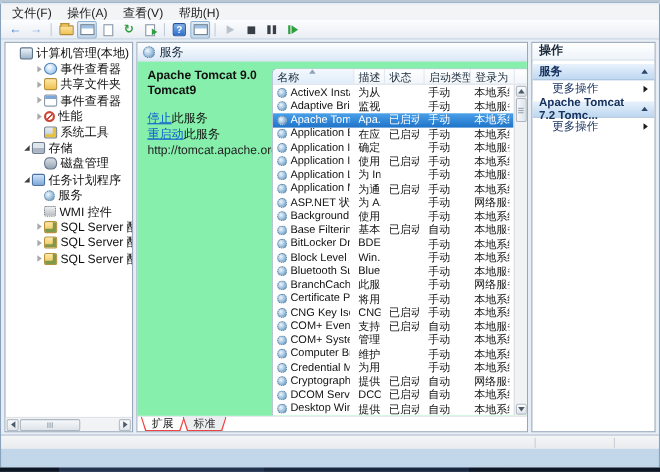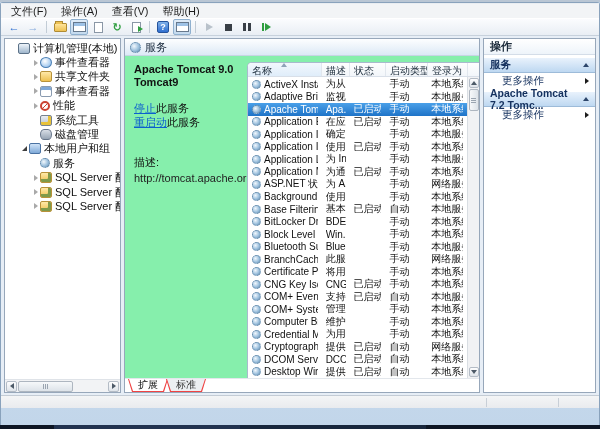--- a/index.html
+++ b/index.html
@@ -208,34 +208,44 @@
             <div class="tree-row" style="padding-left: 26px;">
               <span class="exp c"></span>
               <span class="ti ti-performance"></span>
               <span>性能</span>
             </div>
             <div class="tree-row" style="padding-left: 26px;">
               <span class="exp"></span>
               <span class="ti ti-device-manager"></span>
               <span>系统工具</span>
             </div>
+            <div class="tree-row" style="padding-left: 15px;">
+              <span class="exp e"></span>
+              <span class="ti ti-storage"></span>
+              <span>存储</span>
+            </div>
             <div class="tree-row" style="padding-left: 26px;">
               <span class="exp"></span>
               <span class="ti ti-disk-management"></span>
               <span>磁盘管理</span>
             </div>
             <div class="tree-row" style="padding-left: 15px;">
               <span class="exp e"></span>
               <span class="ti ti-services-apps"></span>
-              <span>本地用户和组</span>
+              <span>任务计划程序</span>
             </div>
             <div class="tree-row" style="padding-left: 26px;">
               <span class="exp"></span>
               <span class="ti ti-gear"></span>
               <span>服务</span>
+            </div>
+            <div class="tree-row" style="padding-left: 26px;">
+              <span class="exp"></span>
+              <span class="ti ti-wmi"></span>
+              <span>WMI 控件</span>
             </div>
             <div class="tree-row" style="padding-left: 26px;">
               <span class="exp c"></span>
               <span class="ti ti-sql"></span>
               <span>SQL Server 配置管理器</span>
             </div>
             <div class="tree-row" style="padding-left: 26px;">
               <span class="exp c"></span>
               <span class="ti ti-sql"></span>
               <span>SQL Server 配置管理器</span>
@@ -266,21 +276,20 @@
           <span class="ti-gear" style="width:11px;height:11px;"></span>
           <span>服务</span>
         </div>
         <div class="mid-body">
           <div class="ext-pane">
             <div class="svc-title">Apache Tomcat 9.0 Tomcat9</div>
             <div class="svc-links">
               <div class="lnk-row"><span class="lnk">停止</span><span>此服务</span></div>
               <div class="lnk-row"><span class="lnk">重启动</span><span>此服务</span></div>
             </div>
-            <div class="svc-desc-label">描述:</div>
             <div class="svc-desc">
               <div>http://tomcat.apache.org/</div>
             </div>
           </div>
           <div class="list-pane">
             <div class="list-header" id="listHeader">
                 <span class="hcell sorted" style="width: 74px;">名称<span class="sort-arrow"></span></span>
                 <span class="hcell" style="width: 28px;">描述</span>
                 <span class="hcell" style="width: 36px;">状态</span>
                 <span class="hcell" style="width: 42px;">启动类型</span>

